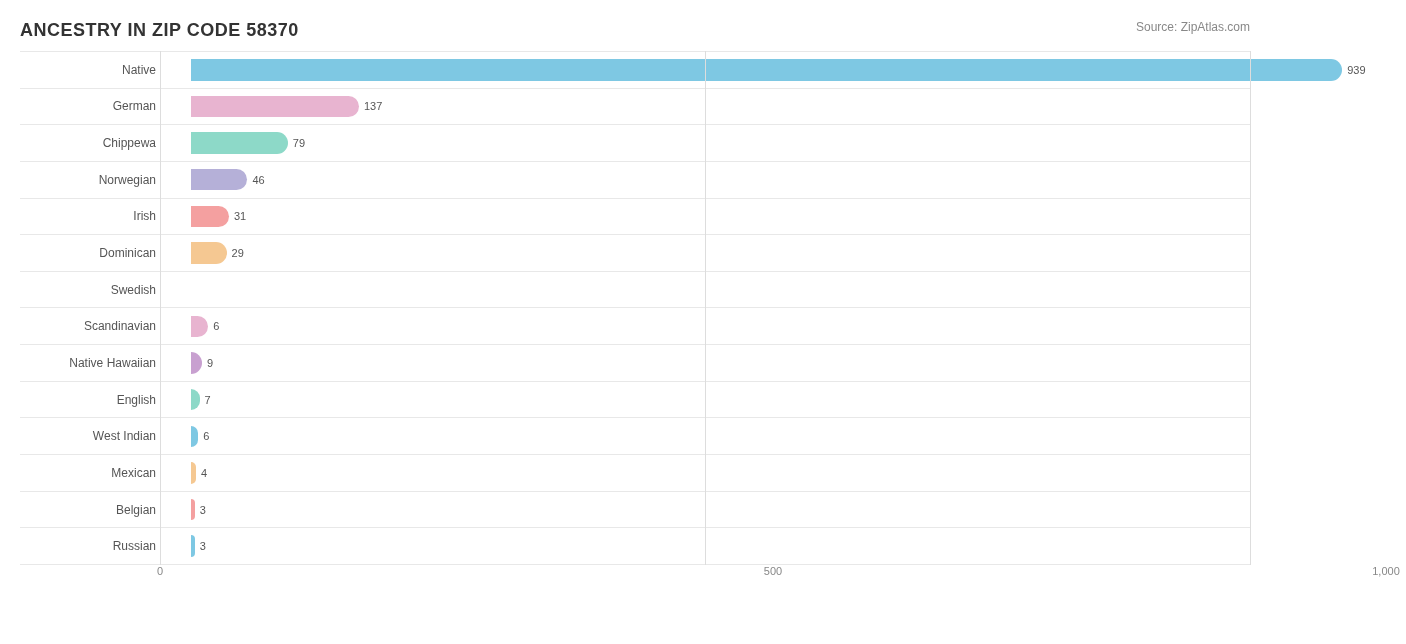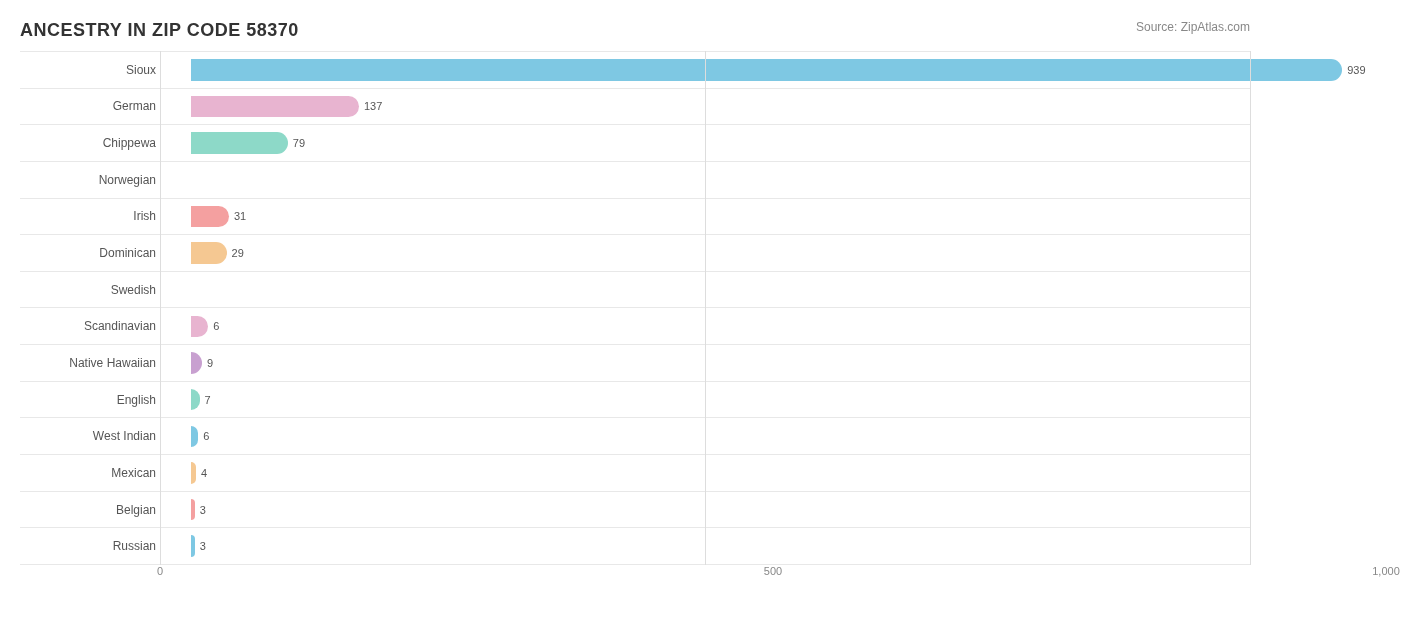--- a/index.html
+++ b/index.html
@@ -117,21 +117,21 @@
 <body>
 
 <div class="chart-container">
   <div class="chart-title">ANCESTRY IN ZIP CODE 58370</div>
   <div class="source-label">Source: ZipAtlas.com</div>
 
   <div class="chart-area">
     <div class="bars-section" id="bars-section" style="position: relative;">
 
     <div class="bar-row">
-          <div class="label-cell">Sioux</div>
+          <div class="label-cell">Native</div>
           <div class="bar-cell">
             <div class="bar" style="width: 1151.21px; background-color: rgb(126, 200, 227);"></div>
             <span class="bar-value">939</span>
           </div>
         </div>
         <div class="bar-row">
           <div class="label-cell">German</div>
           <div class="bar-cell">
             <div class="bar" style="width: 167.962px; background-color: rgb(232, 180, 208);"></div>
             <span class="bar-value">137</span>
@@ -139,20 +139,24 @@
         </div>
         <div class="bar-row">
           <div class="label-cell">Chippewa</div>
           <div class="bar-cell">
             <div class="bar" style="width: 96.854px; background-color: rgb(141, 217, 200);"></div>
             <span class="bar-value">79</span>
           </div>
         </div>
         <div class="bar-row">
           <div class="label-cell">Norwegian</div>
+          <div class="bar-cell">
+            <div class="bar" style="width: 56.396px; background-color: rgb(181, 176, 216);"></div>
+            <span class="bar-value">46</span>
+          </div>
         </div>
         <div class="bar-row">
           <div class="label-cell">Irish</div>
           <div class="bar-cell">
             <div class="bar" style="width: 38.006px; background-color: rgb(244, 160, 160);"></div>
             <span class="bar-value">31</span>
           </div>
         </div>
         <div class="bar-row">
           <div class="label-cell">Dominican</div>

